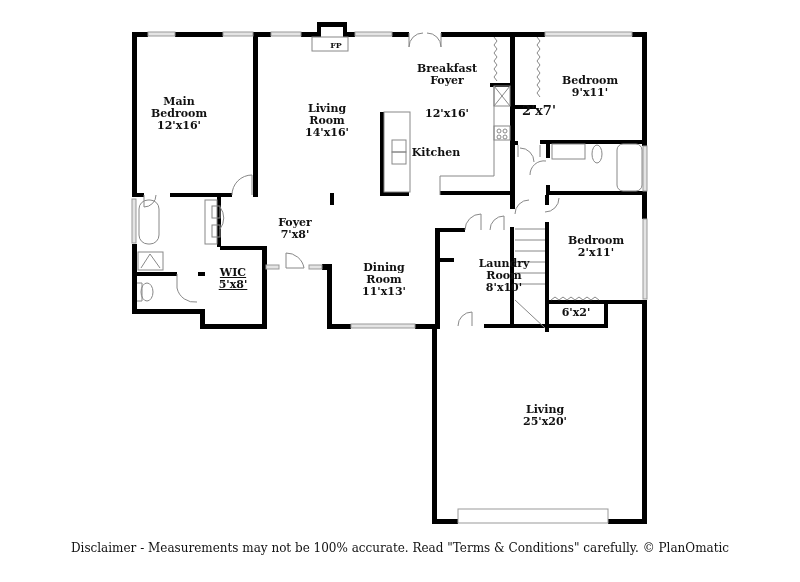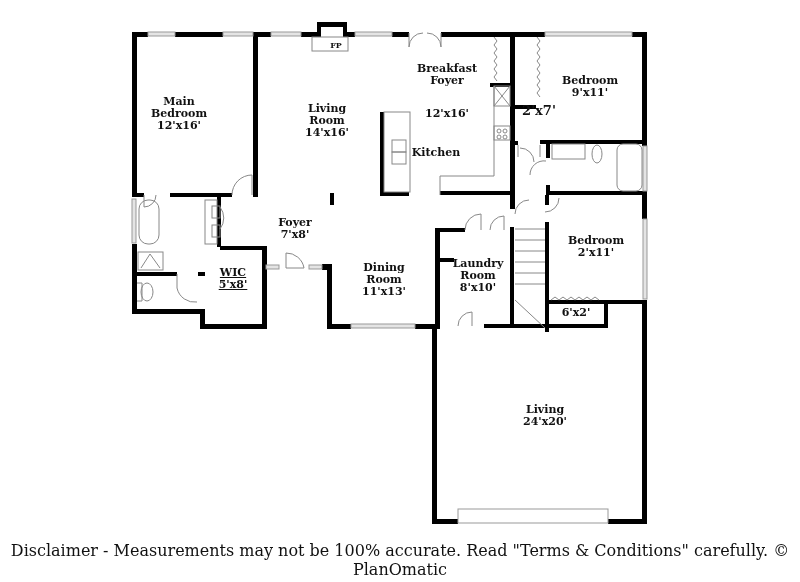--- a/index.html
+++ b/index.html
@@ -1,20 +1,20 @@
 <!DOCTYPE html>
 <html><head>
 <meta charset="utf-8">
 <style>
   html,body{margin:0;padding:0;background:#fff;}
   body{width:800px;height:582px;position:relative;overflow:hidden;font-family:"DejaVu Serif","Liberation Serif",serif;}
   svg{position:absolute;left:0;top:0;}
   .lbl{position:absolute;text-align:center;font-weight:bold;font-size:11px;line-height:12px;color:#111;transform:translateX(-50%);white-space:nowrap;}
   .lbl span{display:block;}
-  .disclaimer{position:absolute;left:0;width:800px;top:541px;text-align:center;font-size:16px;color:#111;font-family:"DejaVu Serif","Liberation Serif",serif;}
+  .disclaimer{position:absolute;left:0;width:800px;top:541px;text-align:center;font-size:12px;color:#111;font-family:"DejaVu Serif","Liberation Serif",serif;}
 </style>
 </head>
 <body>
 
 <svg width="800" height="582" viewBox="0 0 800 582">
   <g fill="#000">
 
     <rect x="132" y="32" width="16" height="5"></rect>
     <rect x="175" y="32" width="48" height="5"></rect>
     <rect x="253" y="32" width="18" height="5"></rect>
@@ -173,28 +173,28 @@
 </div>
 <div class="lbl" style="left:233px;top:267px;text-decoration:underline;">
   <span>WIC</span>
   <span>5'x8'</span>
 </div>
 <div class="lbl" style="left:384px;top:240px;margin-top:22px;">
   <span>Dining</span>
   <span>Room</span>
   <span>11'x13'</span>
 </div>
-<div class="lbl" style="left:478px;top:258px;">
+<div class="lbl" style="left:504px;top:258px;">
   <span>Laundry</span>
   <span>Room</span>
   <span>8'x10'</span>
 </div>
 <div class="lbl" style="left:596px;top:235px;">
   <span>Bedroom</span>
   <span>2'x11'</span>
 </div>
 <div class="lbl" style="left:576px;top:307px;">6'x2'</div>
 <div class="lbl" style="left:545px;top:404px;">
   <span>Living</span>
-  <span>24'x20'</span>
+  <span>25'x20'</span>
 </div>
 
 <div class="disclaimer">Disclaimer - Measurements may not be 100% accurate. Read "Terms &amp; Conditions" carefully. © PlanOmatic</div>
 
 </body></html>

